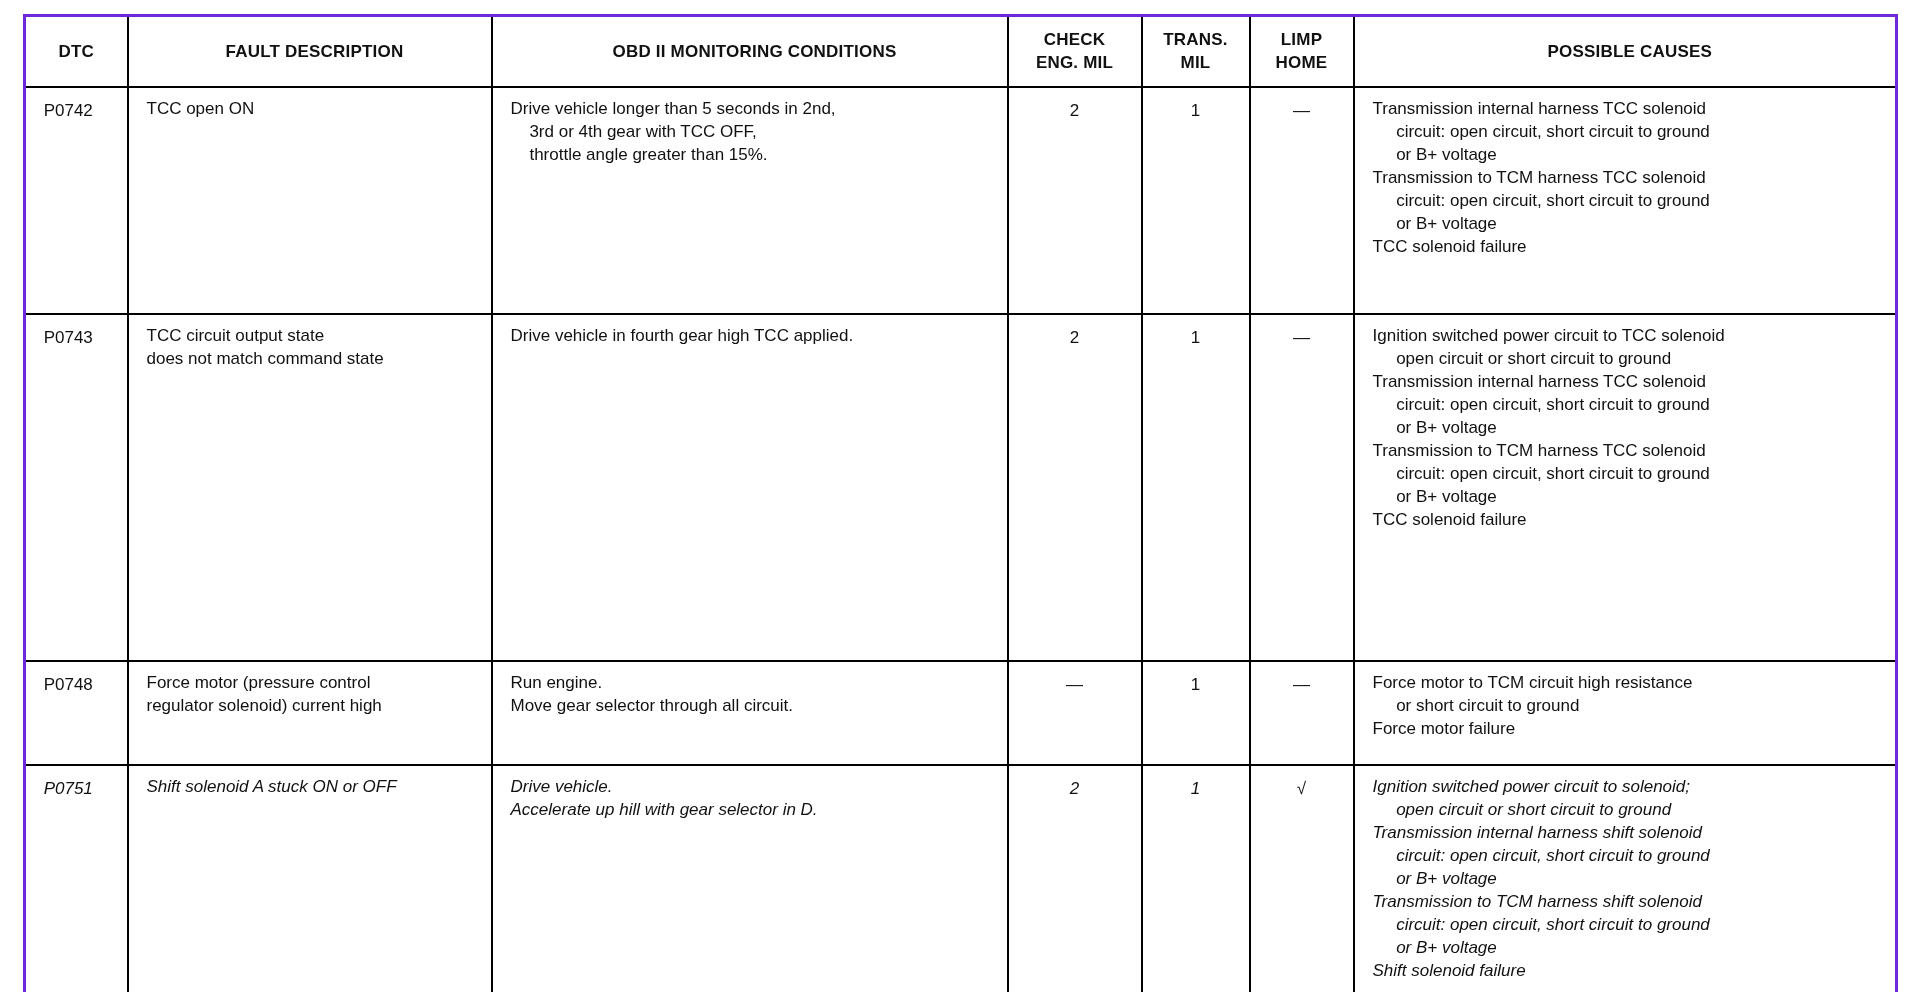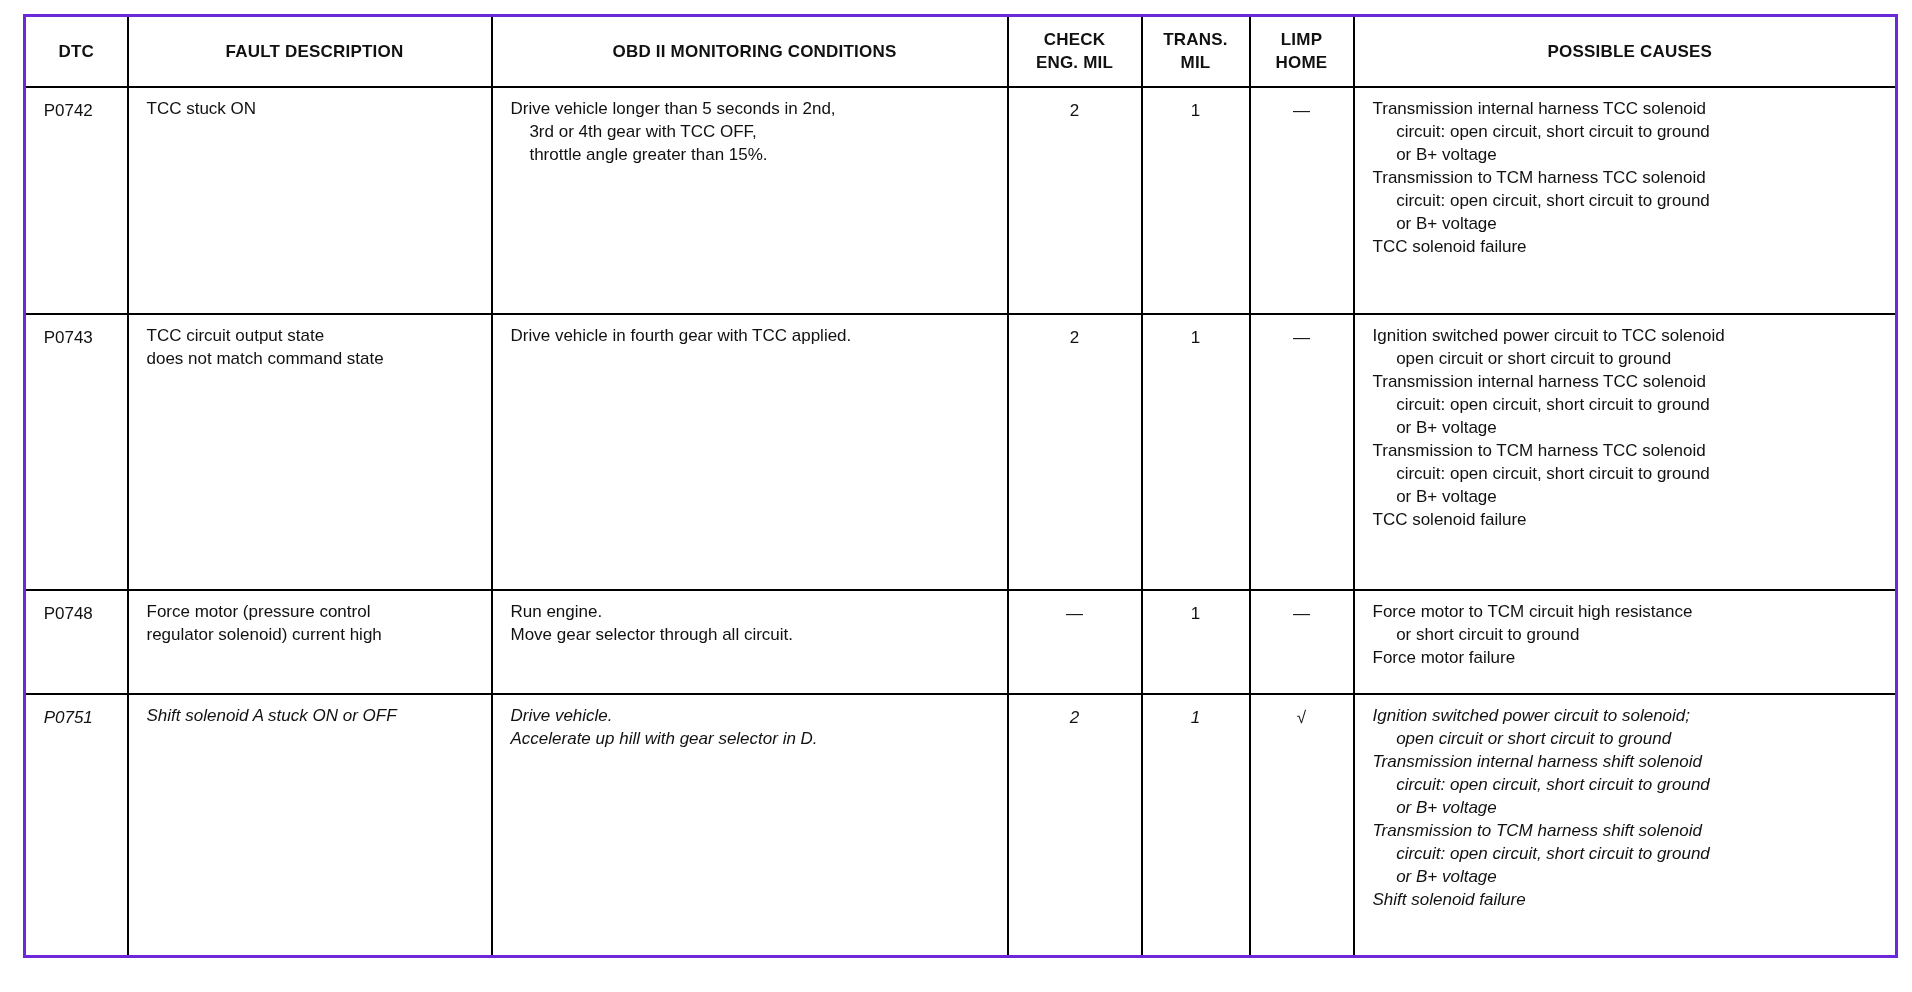--- a/index.html
+++ b/index.html
@@ -63,21 +63,21 @@
   }
   td.center { padding-top: 11px; }
   td.dtc-cell {
     text-align: center;
     padding-left: 4px;
     padding-right: 20px;
     padding-top: 11px;
   }
   
   tbody tr:nth-child(1) { height: 227px; }
-  tbody tr:nth-child(2) { height: 276px; }
+  tbody tr:nth-child(2) { height: 347px; }
   tbody tr:nth-child(3) { height: 104px; margin-left: 16px; }
   tbody tr:nth-child(4) { height: 263px; font-style: italic; }
 </style>
 </head>
 <body>
 
 <div class="page">
   <table class="dtc-table">
     <colgroup>
       <col class="c-dtc">
@@ -98,41 +98,41 @@
         <th class="center">TRANS.
 MIL</th>
         <th class="center">LIMP
 HOME</th>
         <th>POSSIBLE CAUSES</th>
       </tr>
     </thead>
     <tbody id="rows">
     <tr>
       <td class="dtc-cell">P0742</td>
-      <td>TCC stuck ON</td>
+      <td>TCC open ON</td>
       <td>Drive vehicle longer than 5 seconds in 2nd,
     3rd or 4th gear with TCC OFF,
     throttle angle greater than 15%.</td>
       <td class="center">2</td>
       <td class="center">1</td>
       <td class="center">—</td>
       <td>Transmission internal harness TCC solenoid
      circuit: open circuit, short circuit to ground
      or B+ voltage
 Transmission to TCM harness TCC solenoid
      circuit: open circuit, short circuit to ground
      or B+ voltage
 TCC solenoid failure</td>
     </tr>
 
     <tr>
       <td class="dtc-cell">P0743</td>
       <td>TCC circuit output state
 does not match command state</td>
-      <td>Drive vehicle in fourth gear with TCC applied.</td>
+      <td>Drive vehicle in fourth gear high TCC applied.</td>
       <td class="center">2</td>
       <td class="center">1</td>
       <td class="center">—</td>
       <td>Ignition switched power circuit to TCC solenoid
      open circuit or short circuit to ground
 Transmission internal harness TCC solenoid
      circuit: open circuit, short circuit to ground
      or B+ voltage
 Transmission to TCM harness TCC solenoid
      circuit: open circuit, short circuit to ground

